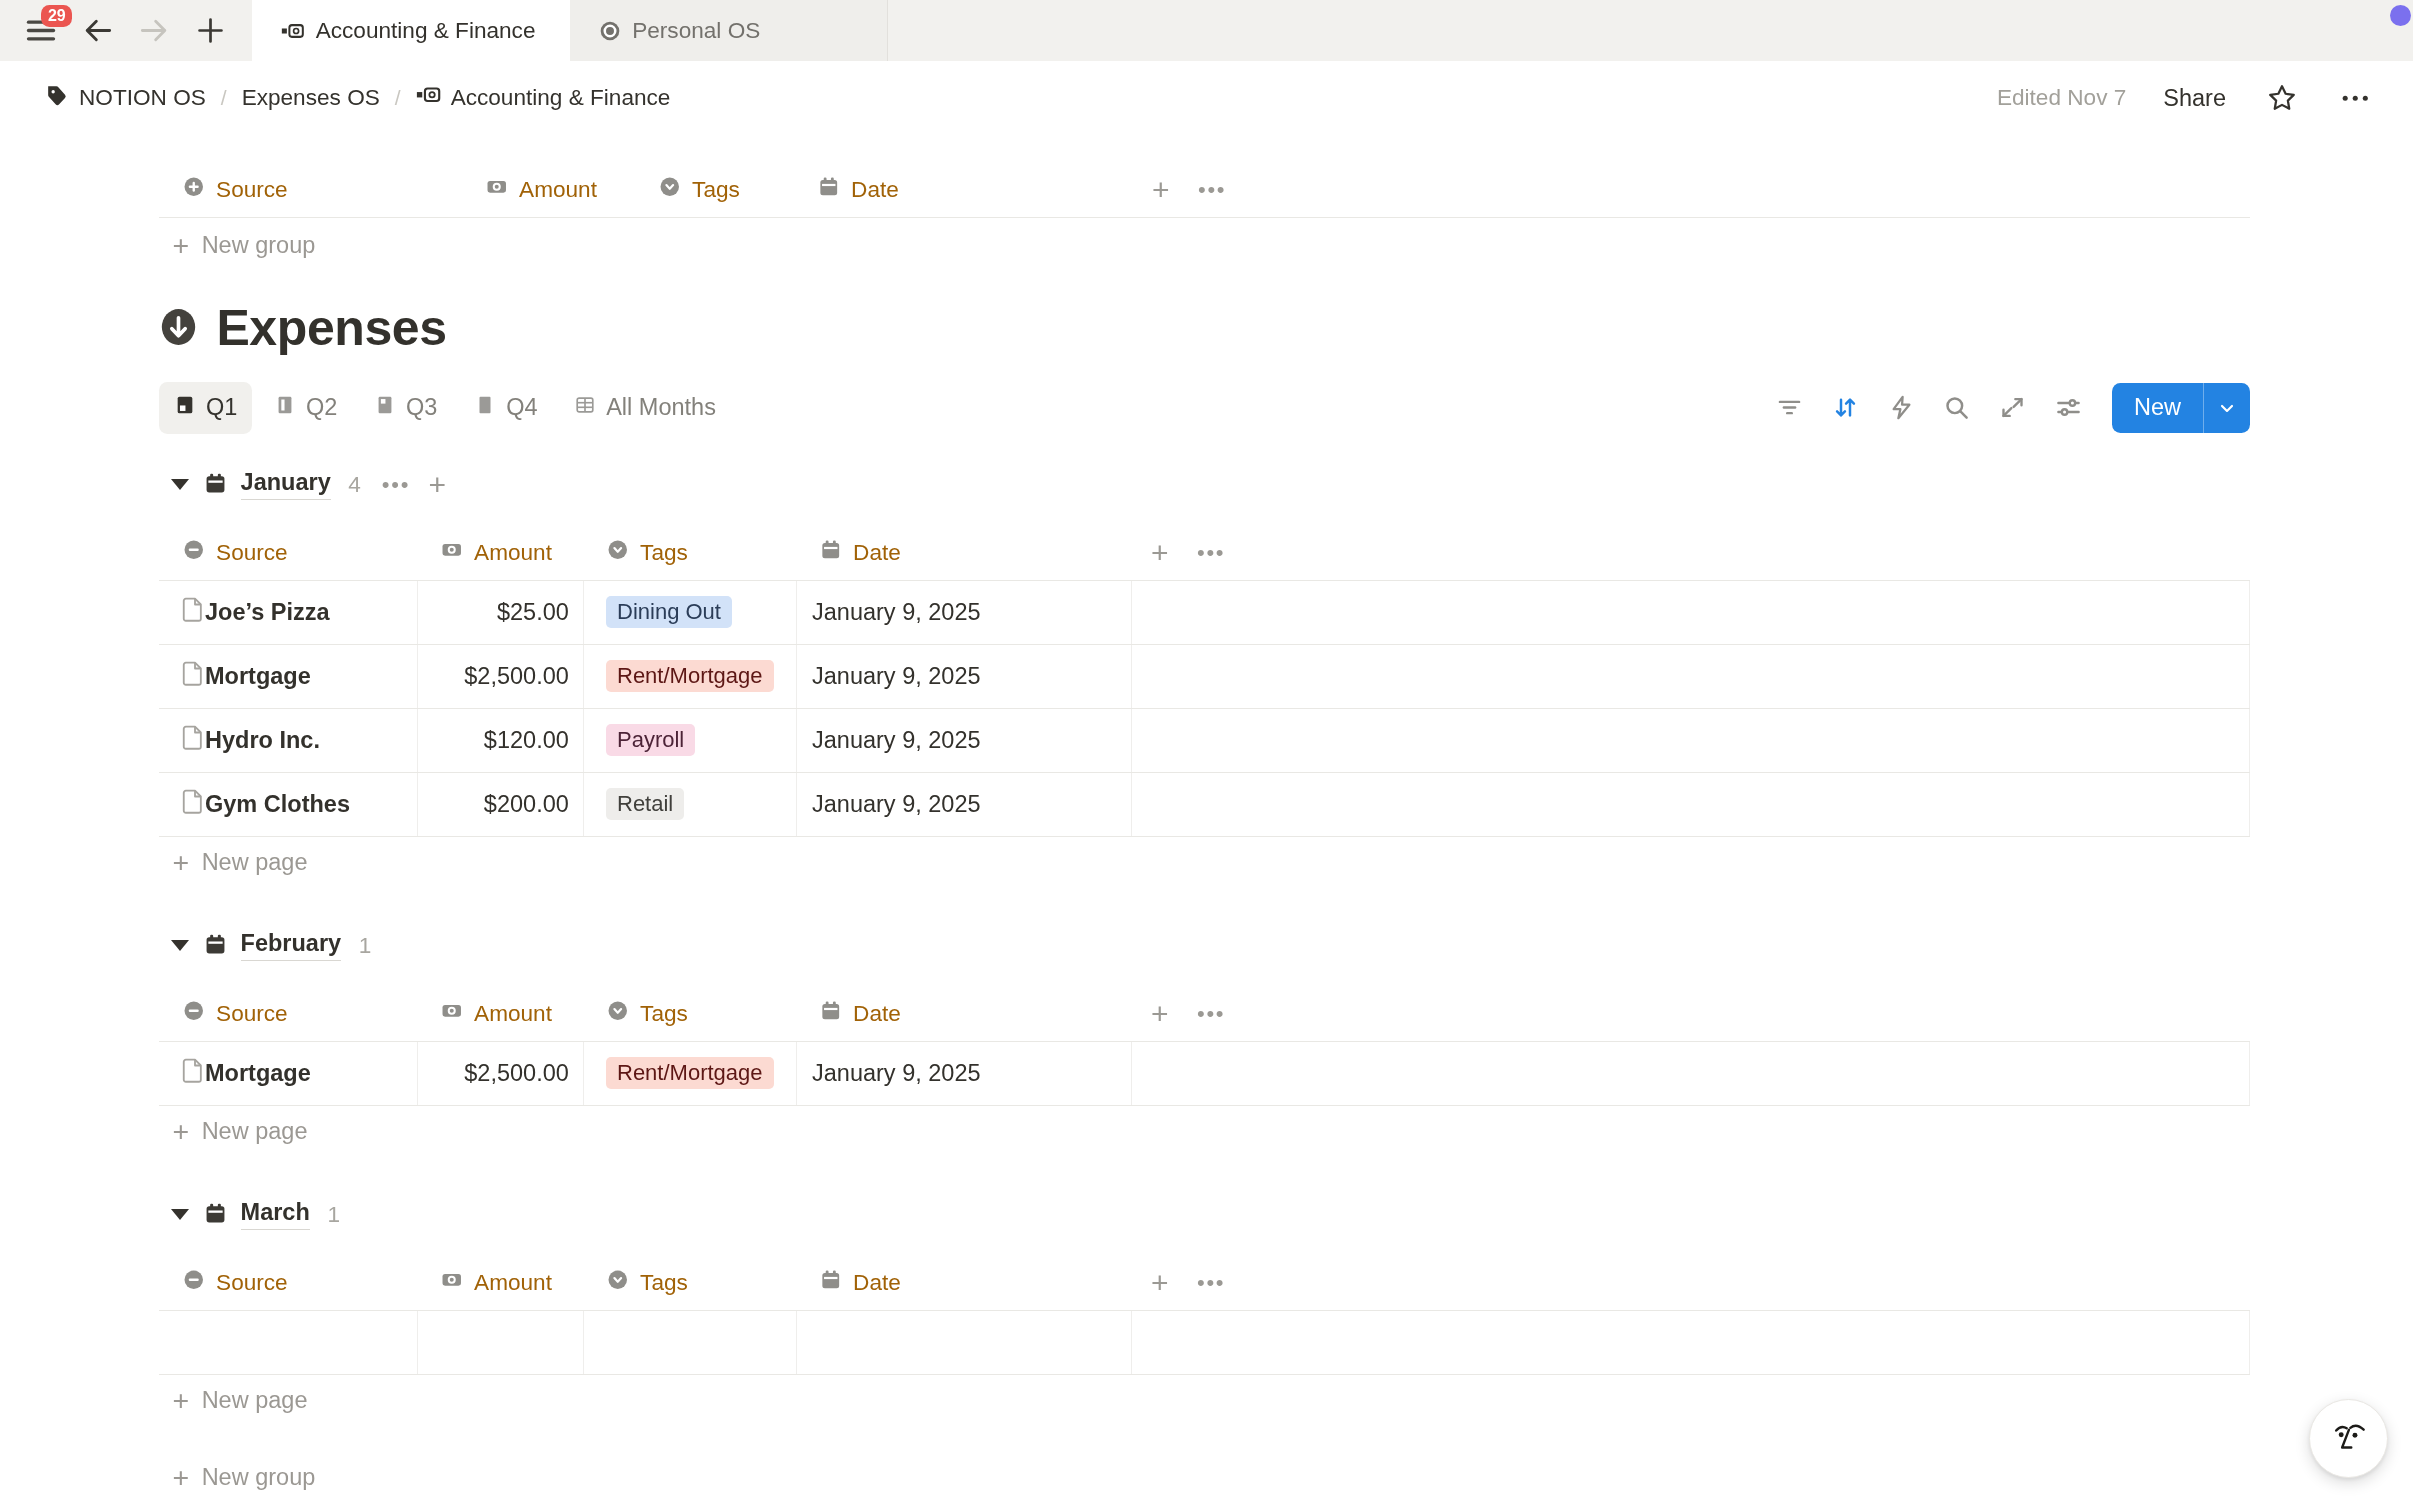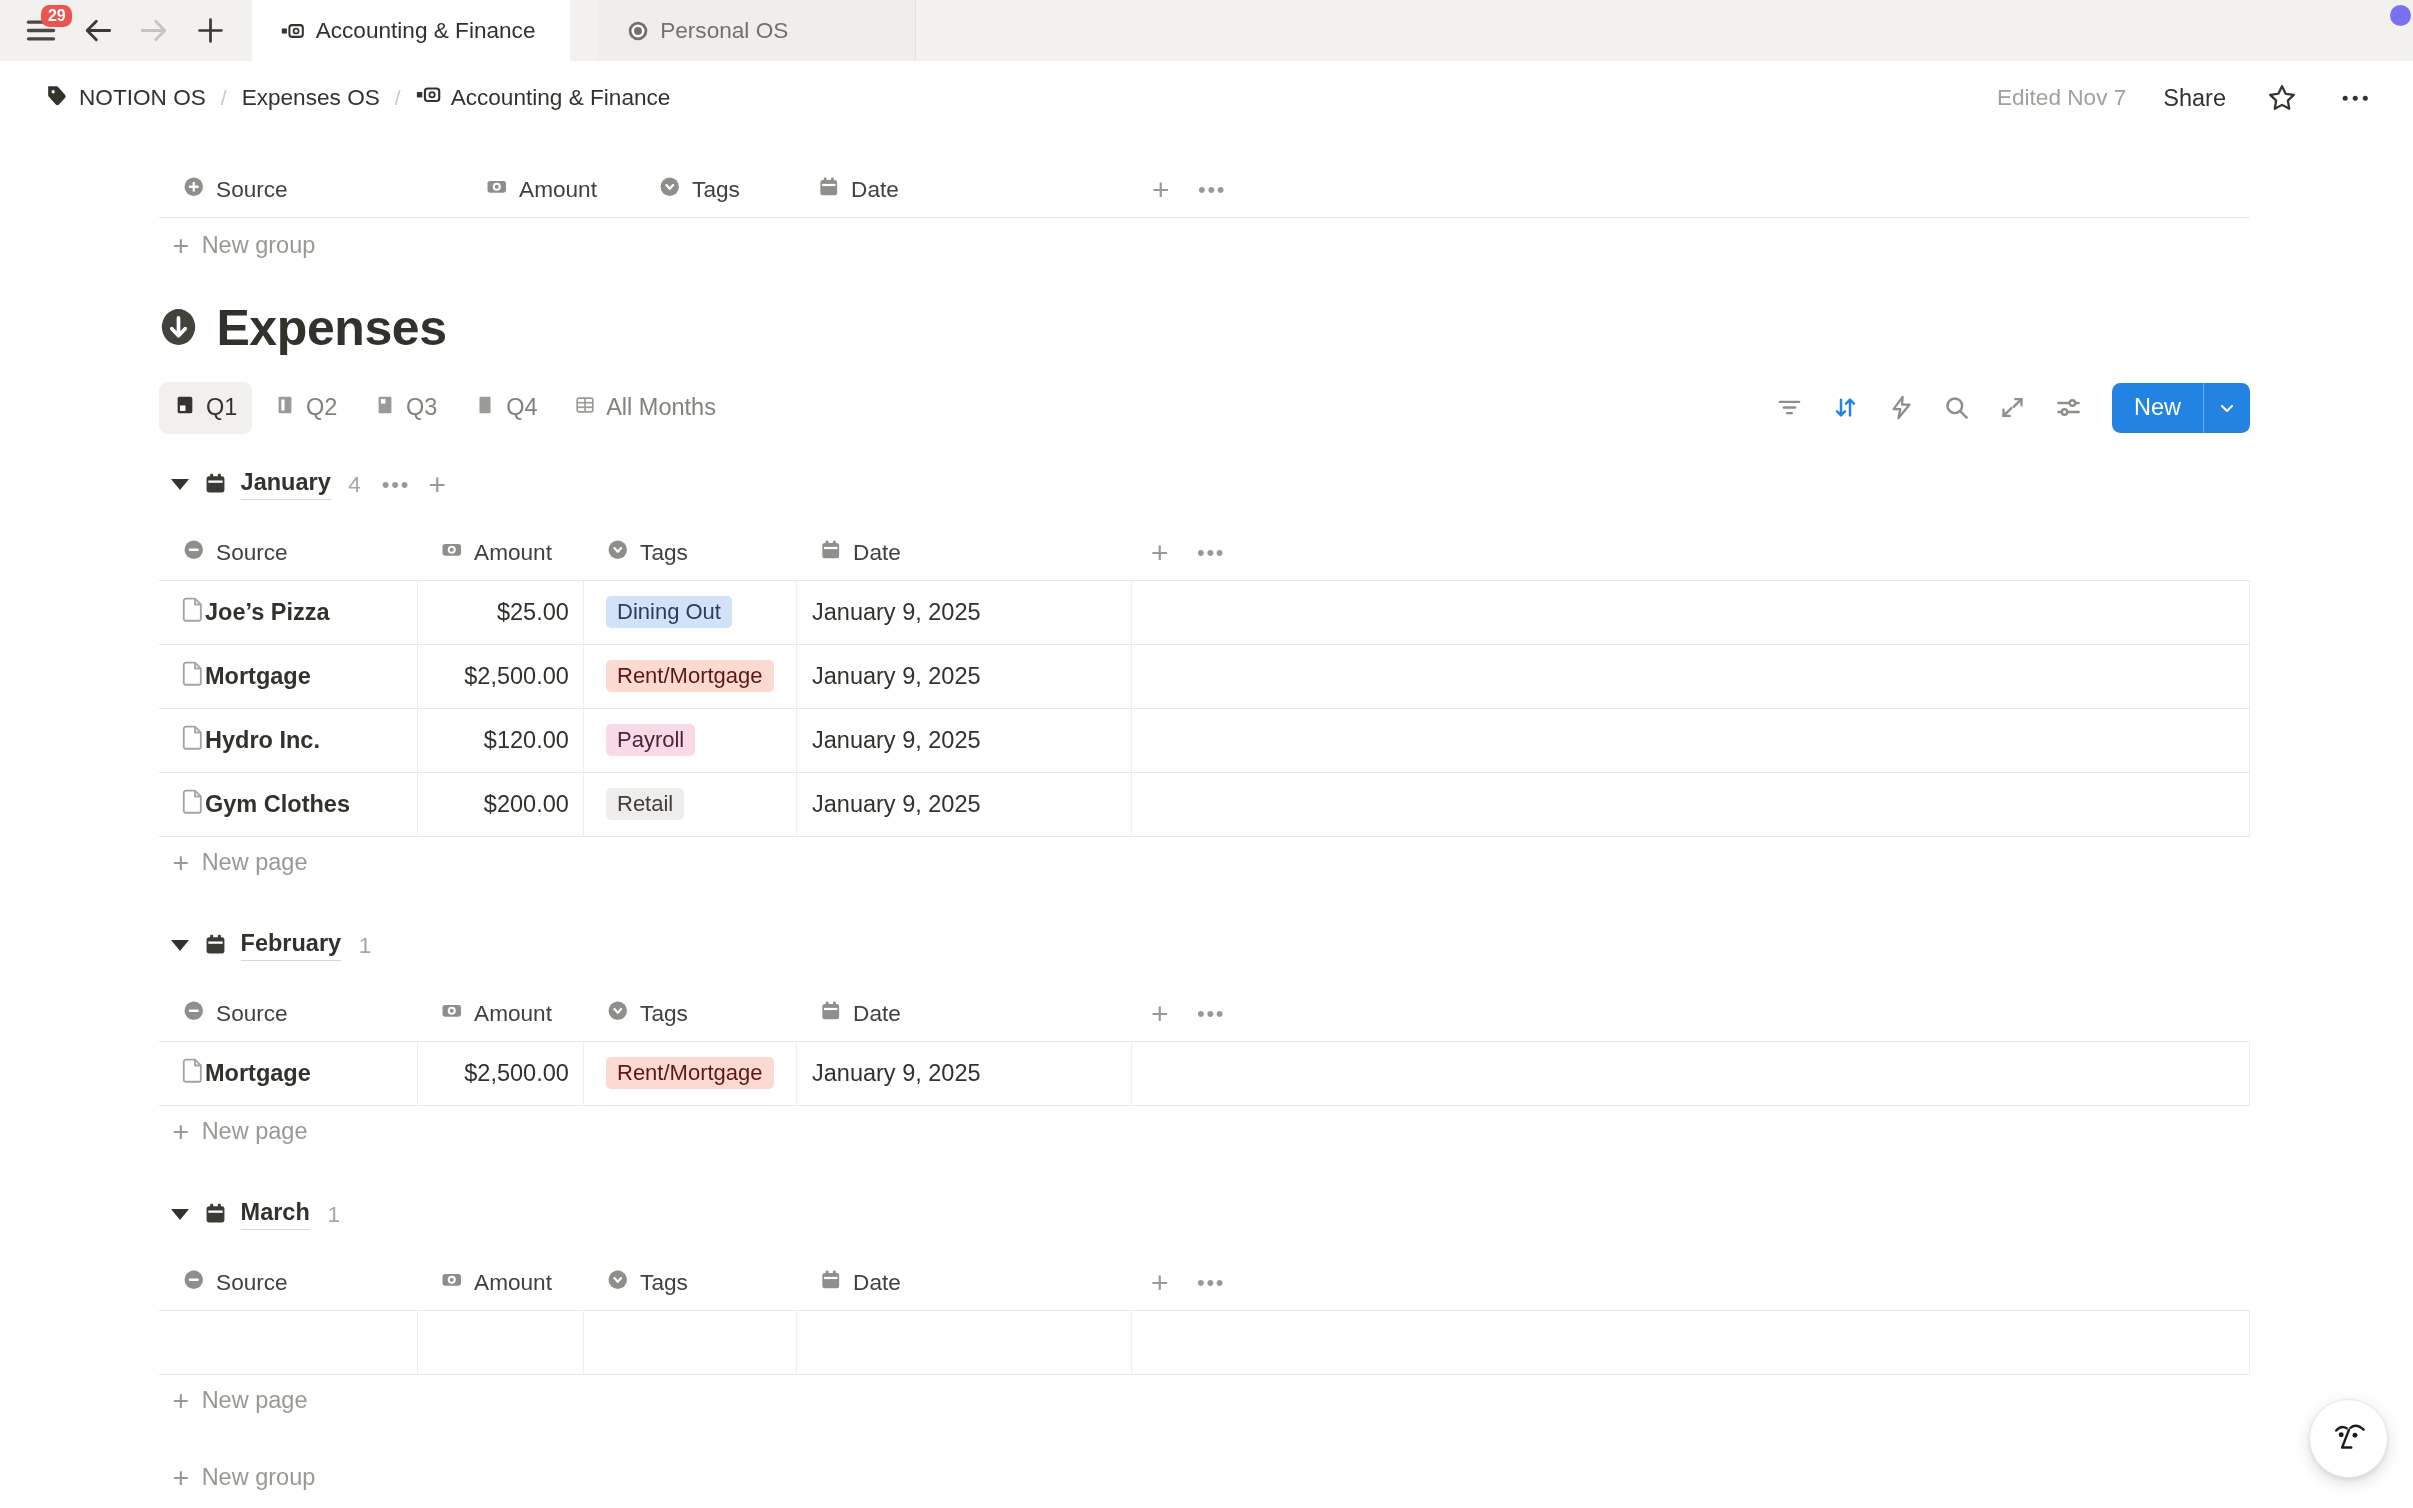--- a/index.html
+++ b/index.html
@@ -9,40 +9,40 @@
   
   .tabbar { height:61px; background:#f2f1ee; display:flex; align-items:stretch; position:relative; }
   .tb-left { display:flex; align-items:center; gap:22px; padding:0 25px 0 22px; }
   .hamburger { position:relative; width:37px; height:37px; display:flex; align-items:center; justify-content:center; }
   .hamburger svg { display:block; }
   .badge { position:absolute; top:-7.5px; right:-13.4px; background:#eb5550; color:#fff; font-size:16px; font-weight:700;
     padding:2.5px 6.7px; border-radius:8.4px; line-height:1.1; }
   .navbtn { width:34px; height:34px; display:flex; align-items:center; justify-content:center; }
   .tab { display:flex; align-items:center; gap:11.7px; padding:0 28.5px; font-size:22.6px; min-width:318px; }
   .tab.active { background:#fff; color:#33312c; }
-  .tab.inactive { background:#efeeeb; color:#73716c; border-right:0.8px solid #e2e0dc;margin-left:28px; }
+  .tab.inactive { background:#efeeeb; color:#73716c; border-right:0.8px solid #e2e0dc; }
   .tab .t-ic { display:flex; }
   .corner-dot { position:absolute; top:5px; right:1.7px; width:21px; height:21px; border-radius:50%; background:#7b70ee; }
 
   
   .crumbbar { height:74px; background:#fff; display:flex; align-items:center; justify-content:space-between; padding:0 39px 0 44px; }
   .crumbs { display:flex; align-items:center; gap:15px; font-size:22.6px; color:#34322d; }
   .crumb { display:flex; align-items:center; gap:10px; }
   .crumb-sep { color:#c9c7c1; font-size:21px; }
   .crumb-right { display:flex; align-items:center; gap:37px; }
   .edited { color:#a2a09a; font-size:22.6px; }
   .share { font-size:23.5px; color:#34322d; }
   .iconbtn { display:flex; align-items:center; justify-content:center; width:37px; height:37px; }
 
   
   .content { margin:28.5px 163px 0 159px; }
   .grid  { display:grid; grid-template-columns:258px 166px 213px 335px 1fr; }
   .gridU { display:grid; grid-template-columns:303px 173px 159px 338px 1fr; }
   .thead { height:54px; align-items:center; border-bottom:0.8px solid #e9e8e4; }
-  .hcell { display:flex; align-items:center; gap:11px; padding-left:22.6px; font-size:22.6px; color:#404040; }
+  .hcell { display:flex; align-items:center; gap:11px; padding-left:22.6px; font-size:22.6px; color:#a16207; }
   .hextra { display:flex; align-items:center; gap:28.5px; padding-left:20px; color:#9b9994; }
   .hplus { font-size:30px; font-weight:300; line-height:1; }
   .hdots { font-size:22px; letter-spacing:1.7px; }
 
   .newline-row { display:flex; align-items:center; gap:12.6px; height:52px; padding-left:13.4px;
     color:#9b9893; font-size:23.5px; }
   .newline-row .plus { font-size:28.5px; font-weight:300; line-height:1; color:#9b9893; }
   .mt-newgroup-top { margin-top:1.7px; }
 
   .page-head { display:flex; align-items:center; gap:18.4px; margin-top:27px; height:60px; }

